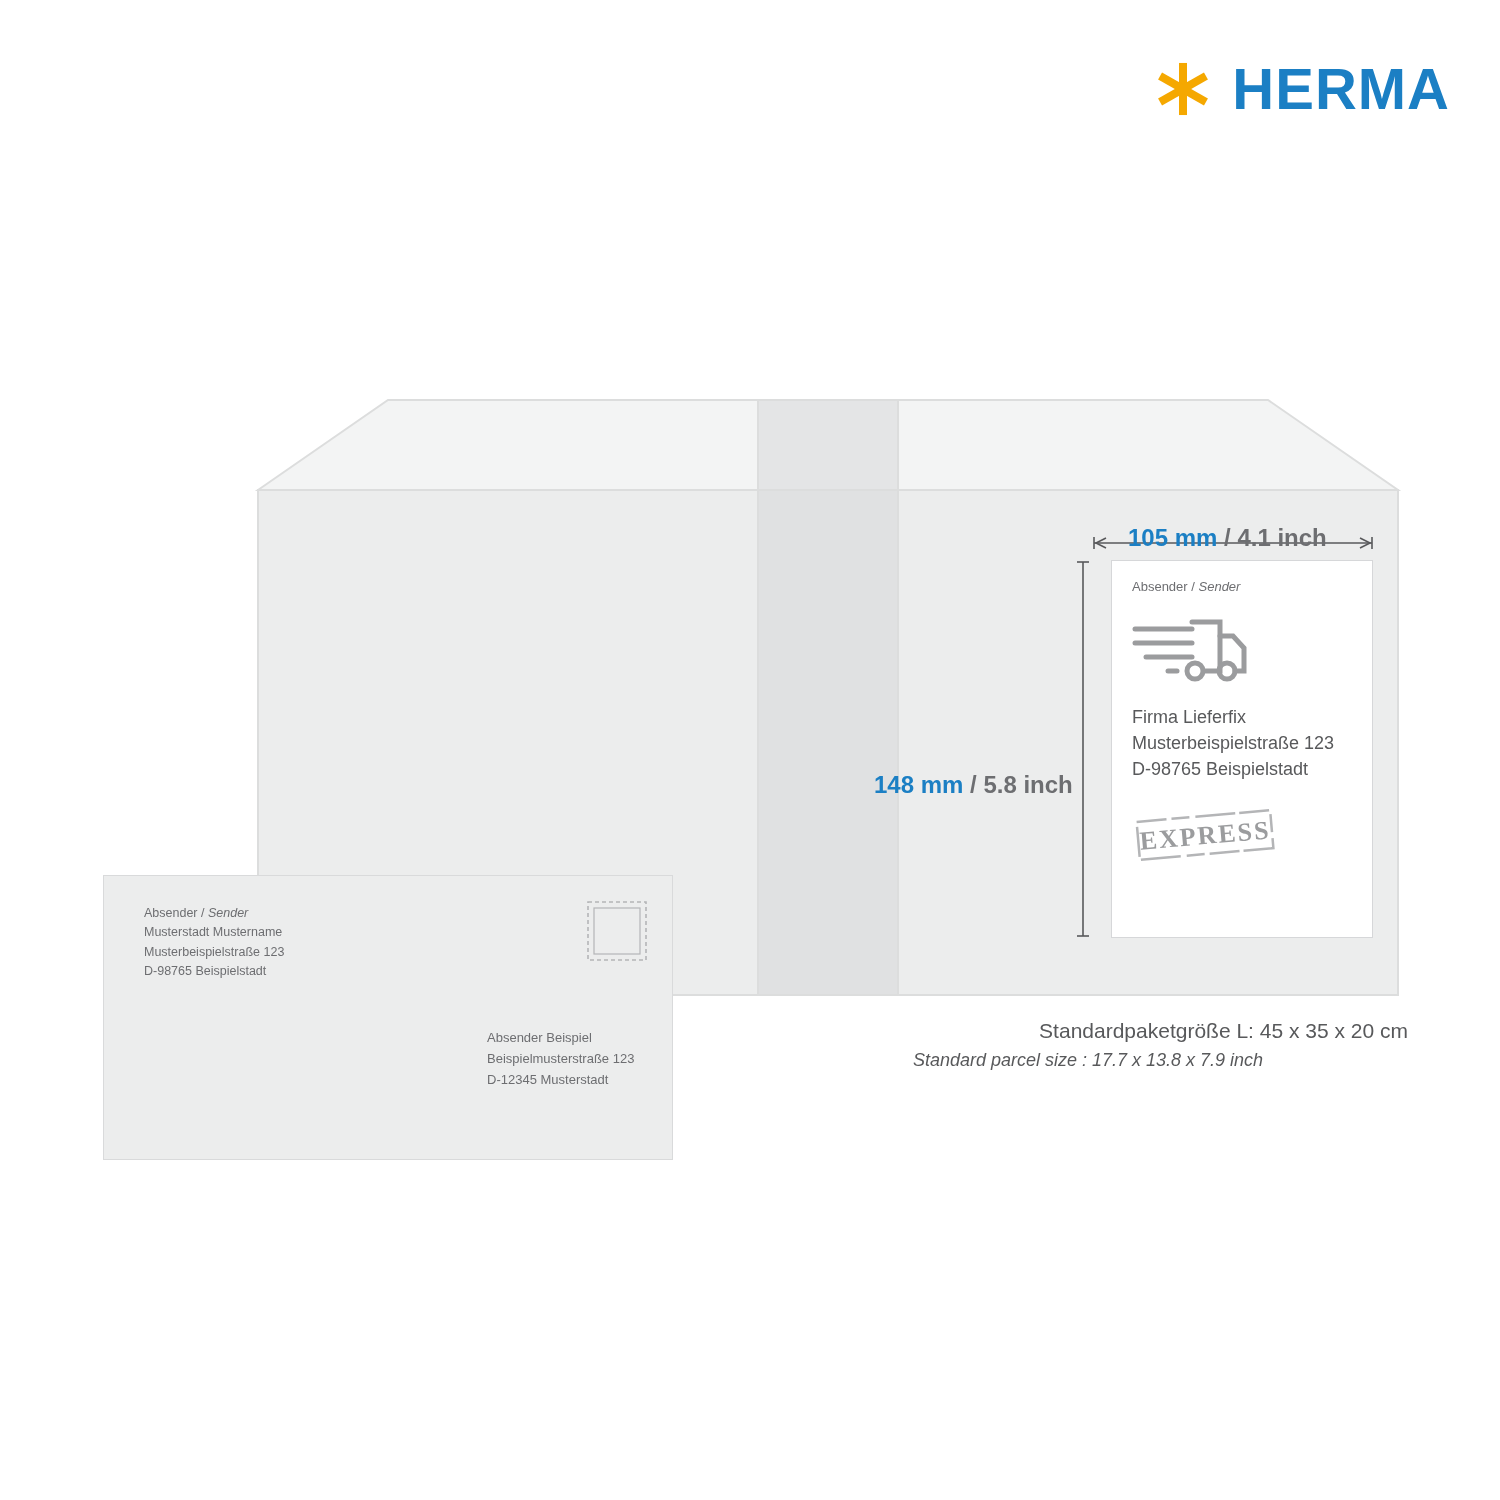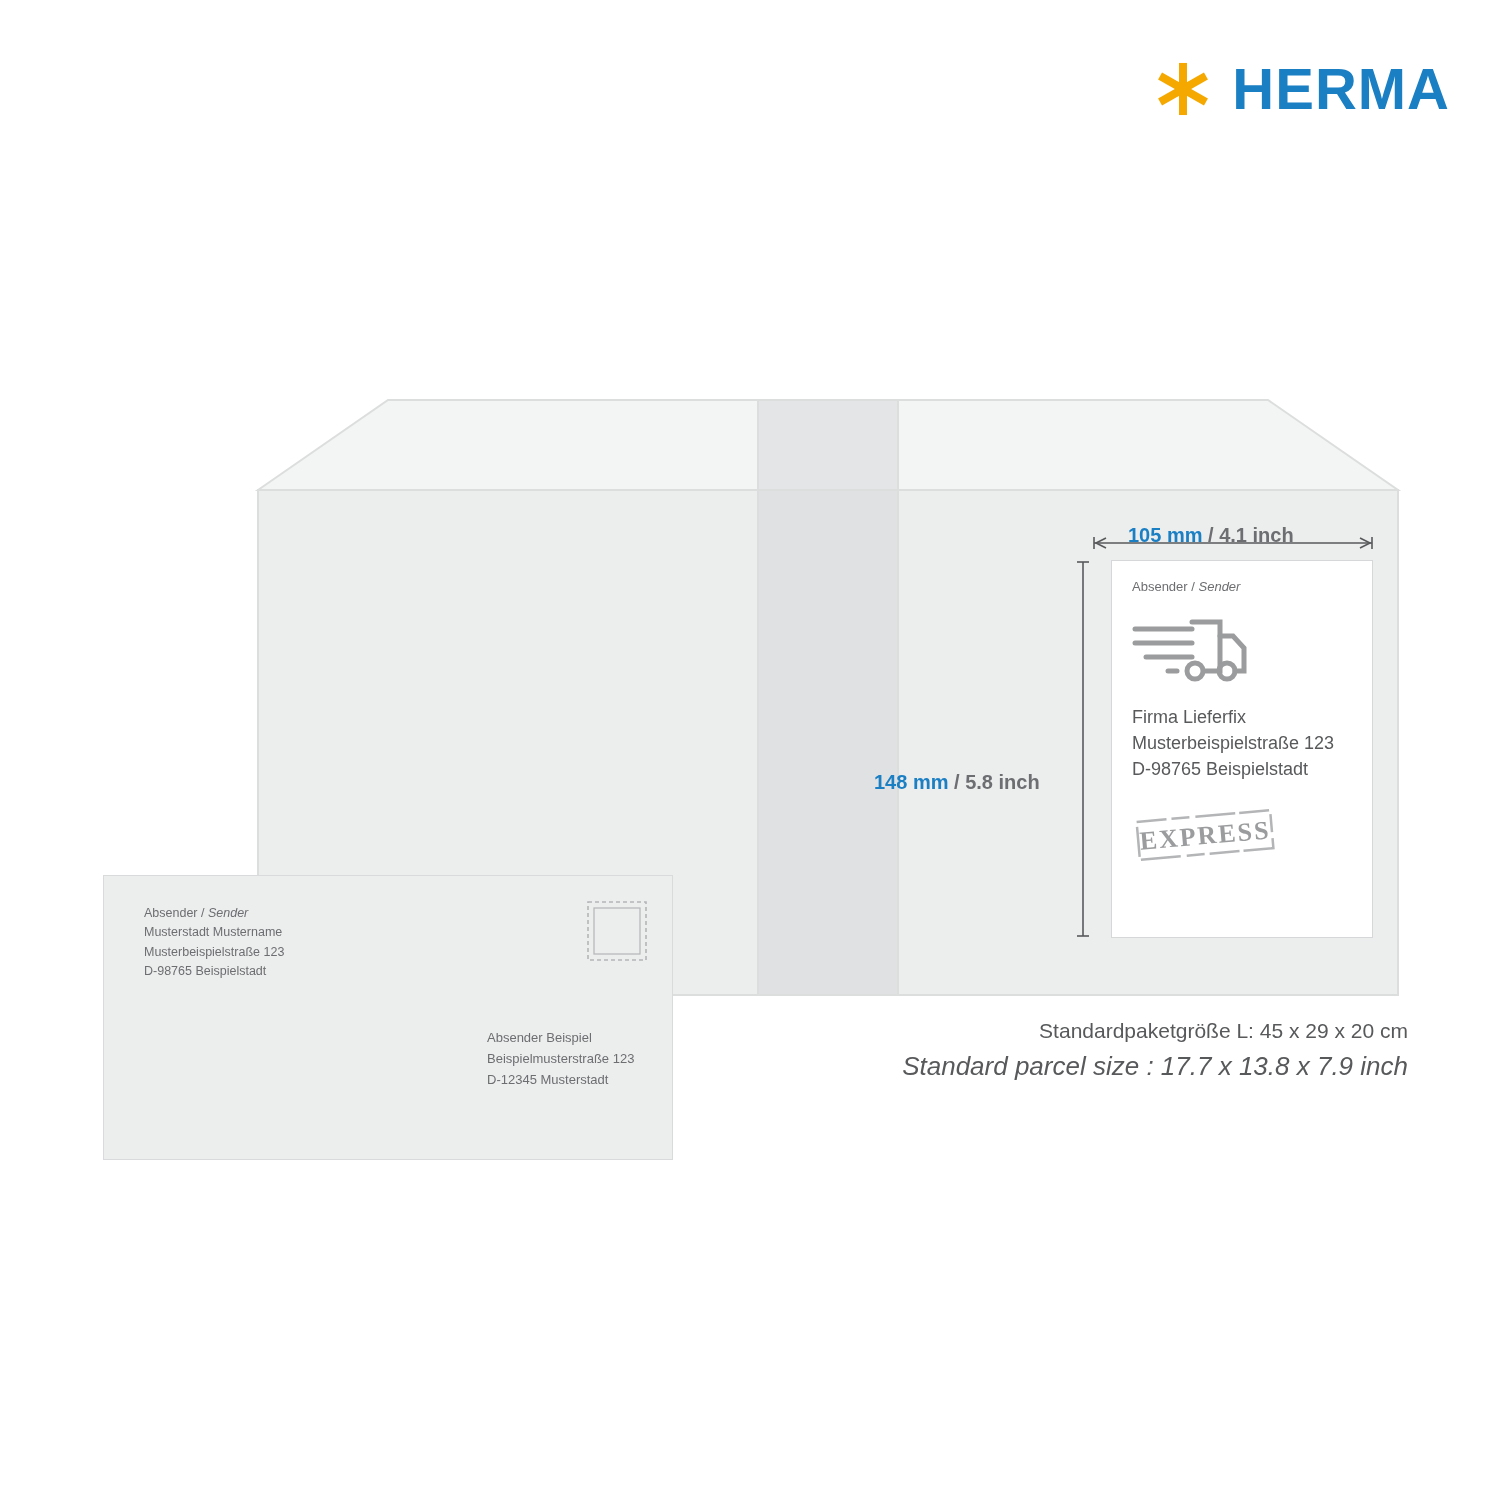--- a/index.html
+++ b/index.html
@@ -80,21 +80,21 @@
     line-height: 1.45;
     color: #58595b;
   }
   #shipping-label .express {
     margin-top: 26px;
   }
 
   
   .dim-text {
     position: absolute;
-    font-size: 20px;
+    font-size: 24px;
     font-weight: bold;
     color: #1b7fc4;
     white-space: nowrap;
   }
   .dim-text .unit {
     color: #6d6e71;
     font-weight: bold;
   }
   #dim-width-text {
     left: 1120px;
@@ -126,23 +126,24 @@
     top: 1015px;
     width: 640px;
     text-align: right;
     color: #58595b;
   }
   #caption .line1 {
     font-size: 21px;
     line-height: 1.5;
   }
   #caption .line2 {
-    font-size: 26px;
+    font-size: 18px;
     font-style: italic;
     line-height: 1.5;
+    text-align: center;
   }
 
   
   #envelope {
     position: absolute;
     left: 95px;
     top: 875px;
     width: 570px;
     height: 285px;
     background: #eceded;
@@ -258,21 +259,21 @@
       <svg width="146" height="54" viewBox="0 0 146 54">
         <g transform="rotate(-5 73 27)">
           <rect x="6" y="8" width="134" height="38" fill="none" stroke="#b4b5b7" stroke-width="2.5" stroke-dasharray="30 5 18 6 40 4"></rect>
           <text x="73" y="36" text-anchor="middle" font-family="'Liberation Serif', serif" font-size="26" font-weight="bold" letter-spacing="2" fill="#9b9c9e">EXPRESS</text>
         </g>
       </svg>
     </div>
   </div>
 
   <div id="caption">
-    <div class="line1">Standardpaketgröße L: 45 x 29 x 20 cm</div>
+    <div class="line1">Standardpaketgröße L: 45 x 35 x 20 cm</div>
     <div class="line2">Standard parcel size : 17.7 x 13.8 x 7.9 inch</div>
   </div>
 
   <div id="envelope">
     <div id="envelope-sender">
       <div class="hdr">
         <span>Absender /</span>
         <span class="it">Sender</span>
       </div>
       <div>Musterstadt Mustername</div>

